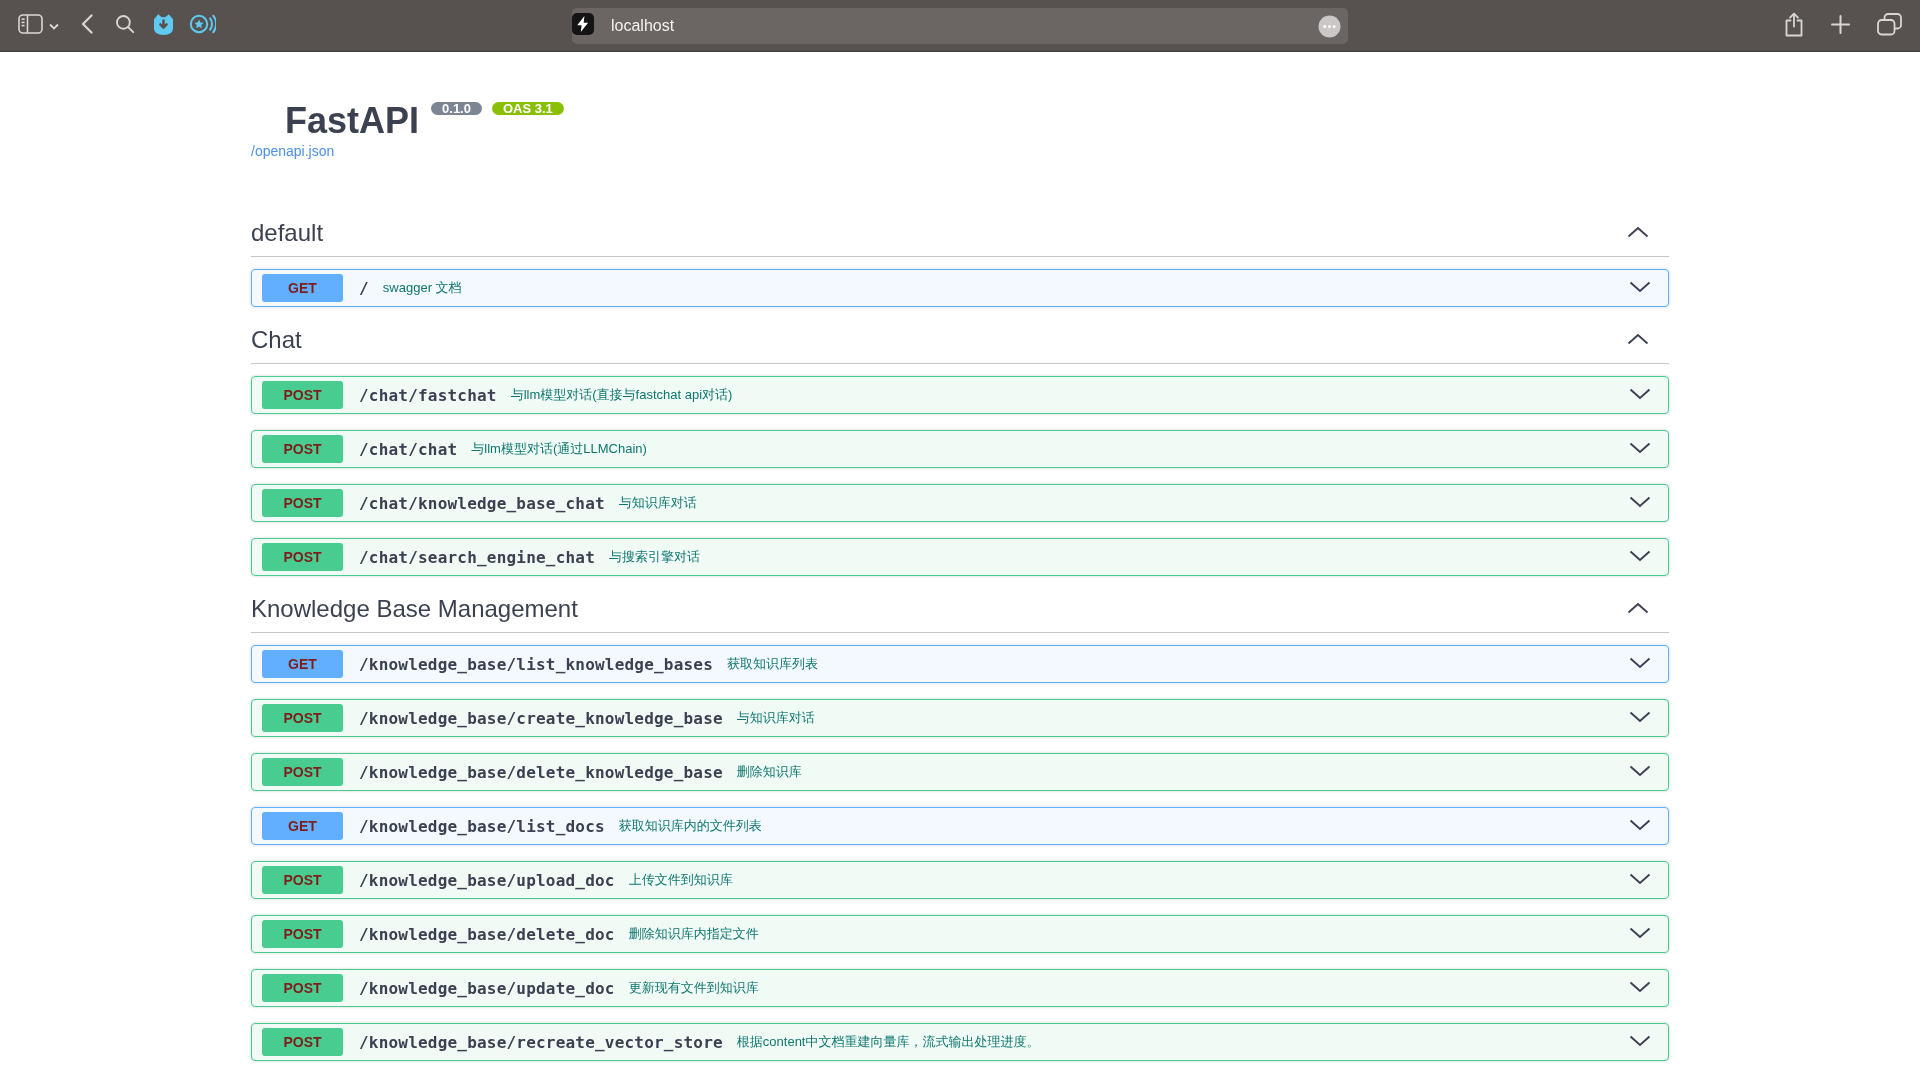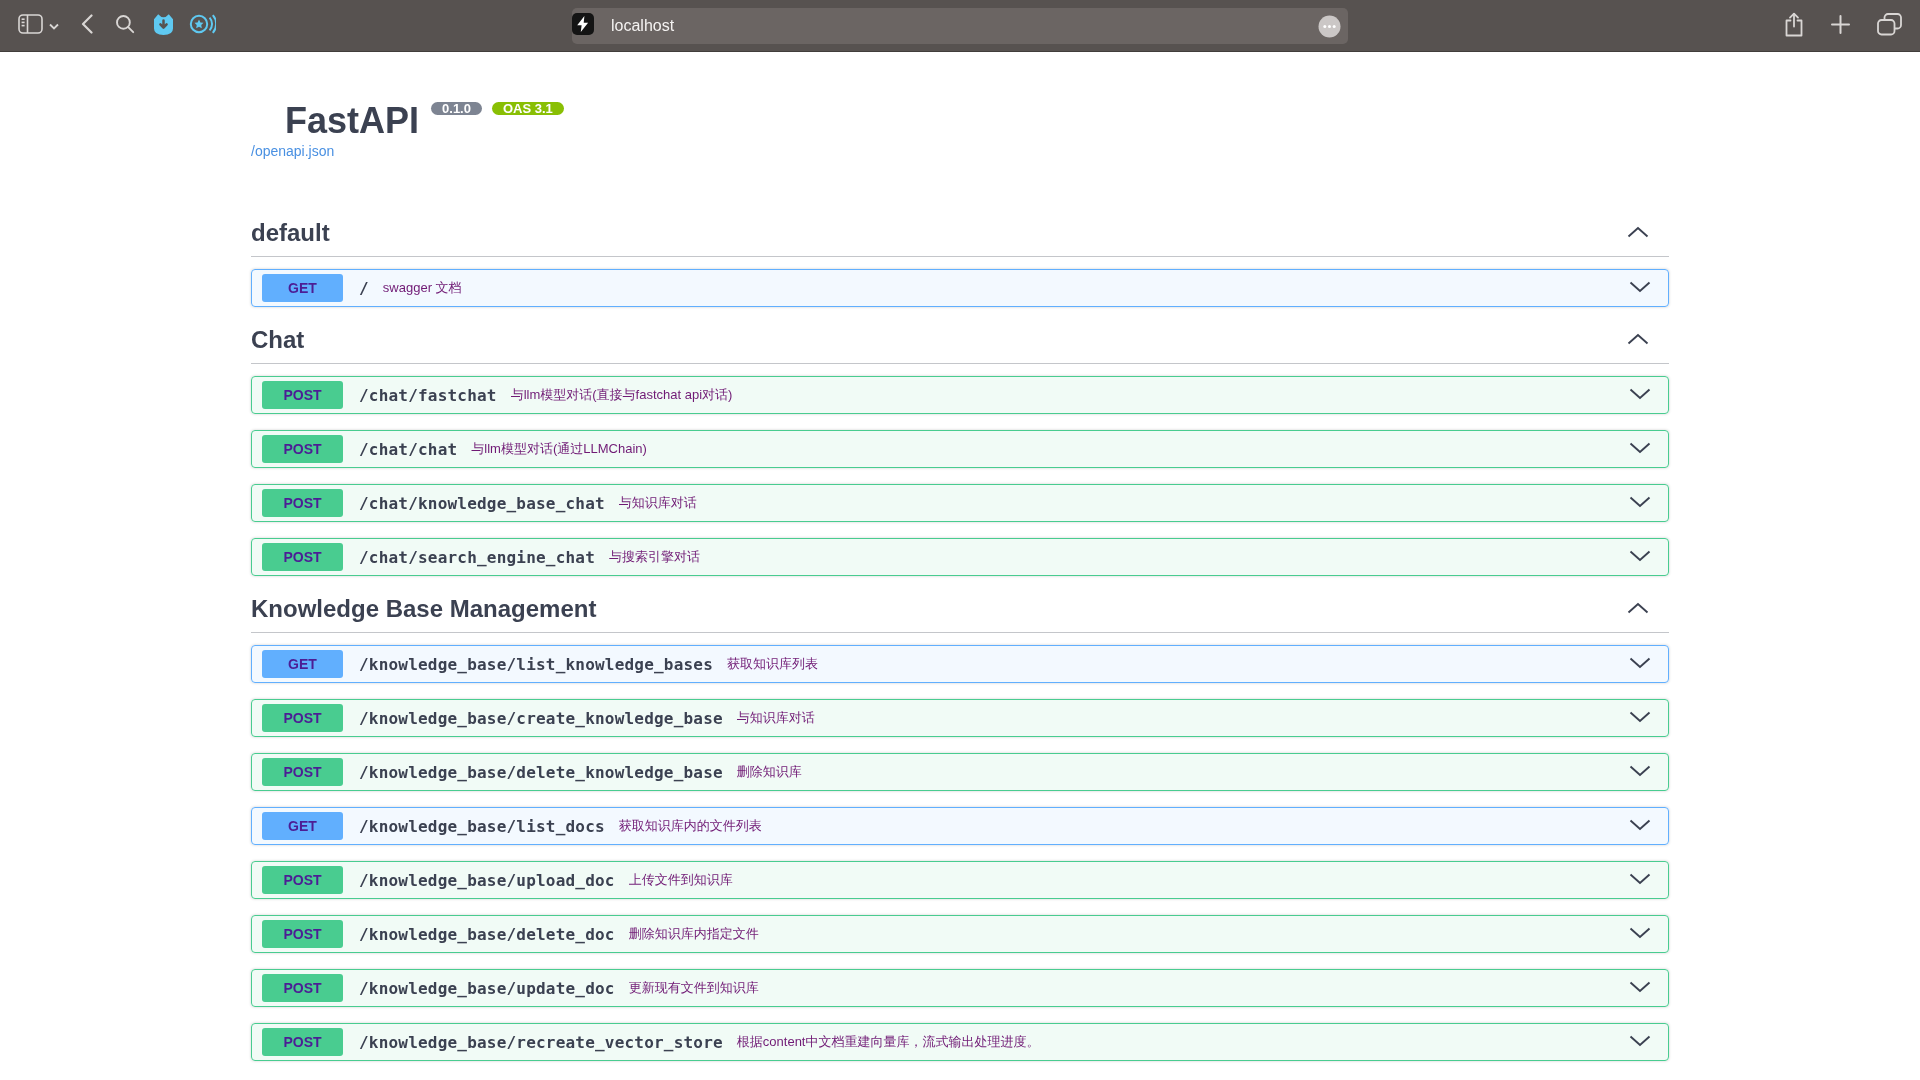--- a/index.html
+++ b/index.html
@@ -26,36 +26,36 @@
   .badges { display:flex; gap:10px; margin-left:12px; margin-top:2px; }
   .pill { border-radius:57px; color:#fff; font-size:13px; font-weight:bold; padding:0 11px; line-height:1; }
   .pill.version { background:var(--verbadge,#7d8492); }
   .pill.oas { background:var(--oasbadge,#89bf04); }
   .spec-link { display:inline-block; font-size:14px; color:var(--link,#4990e2); text-decoration:none; }
 
   .sections { margin-top:58px; }
   .opblock-tag-section { margin-bottom:18px; }
   .section-header { display:flex; align-items:center; justify-content:space-between;
                     padding:0 8px 8px 0; border-bottom:1px solid rgba(59,65,81,.3); }
-  .section-title { font-size:24px; font-weight:bold; color:var(--heading,#3b4151); line-height:30px; }
+  .section-title { font-size:24px; font-weight:normal; color:var(--heading,#3b4151); line-height:30px; }
   .collapse-btn { background:none; border:none; padding:0 12px; cursor:default; }
 
   .endpoints { padding-top:12px; }
   .opblock { display:flex; align-items:center; height:38px; margin-bottom:16px;
              border-radius:4px; border:1px solid; padding:0 10px;
              box-shadow:0 0 3px rgba(0,0,0,.19); }
   .opblock.get  { background:rgba(97,175,254,.08); border-color:var(--get,#61affe); }
   .opblock.post { background:rgba(73,204,144,.08); border-color:var(--post,#49cc90); }
   .method-badge { min-width:81px; text-align:center; border-radius:3px; padding:7px 0;
-                  font-size:14px; font-weight:bold; color:#4c1d95; line-height:1; }
+                  font-size:14px; font-weight:bold; color:#7f1d1d; line-height:1; }
   .opblock.get  .method-badge { background:var(--get,#61affe); }
   .opblock.post .method-badge { background:var(--post,#49cc90);text-align:center; }
   .path { margin-left:16px; font-family:"DejaVu Sans Mono", monospace; font-weight:bold;
           font-size:16px; letter-spacing:.2px; color:#3b4151; }
-  .desc { margin-left:14px; font-size:13px; color:#701a75; }
+  .desc { margin-left:14px; font-size:13px; color:#0f766e; }
   .row-chevron { margin-left:auto; padding:0 7px; display:flex; align-items:center; background:none; border:none; cursor:default; }
 </style>
 </head>
 <body>
 
 <div class="toolbar">
   <div class="tb-left">
     <button class="icon-btn">
       <span>
         <svg width="25" height="20" viewBox="0 0 25 20" fill="none" stroke="currentColor" stroke-width="1.6">

